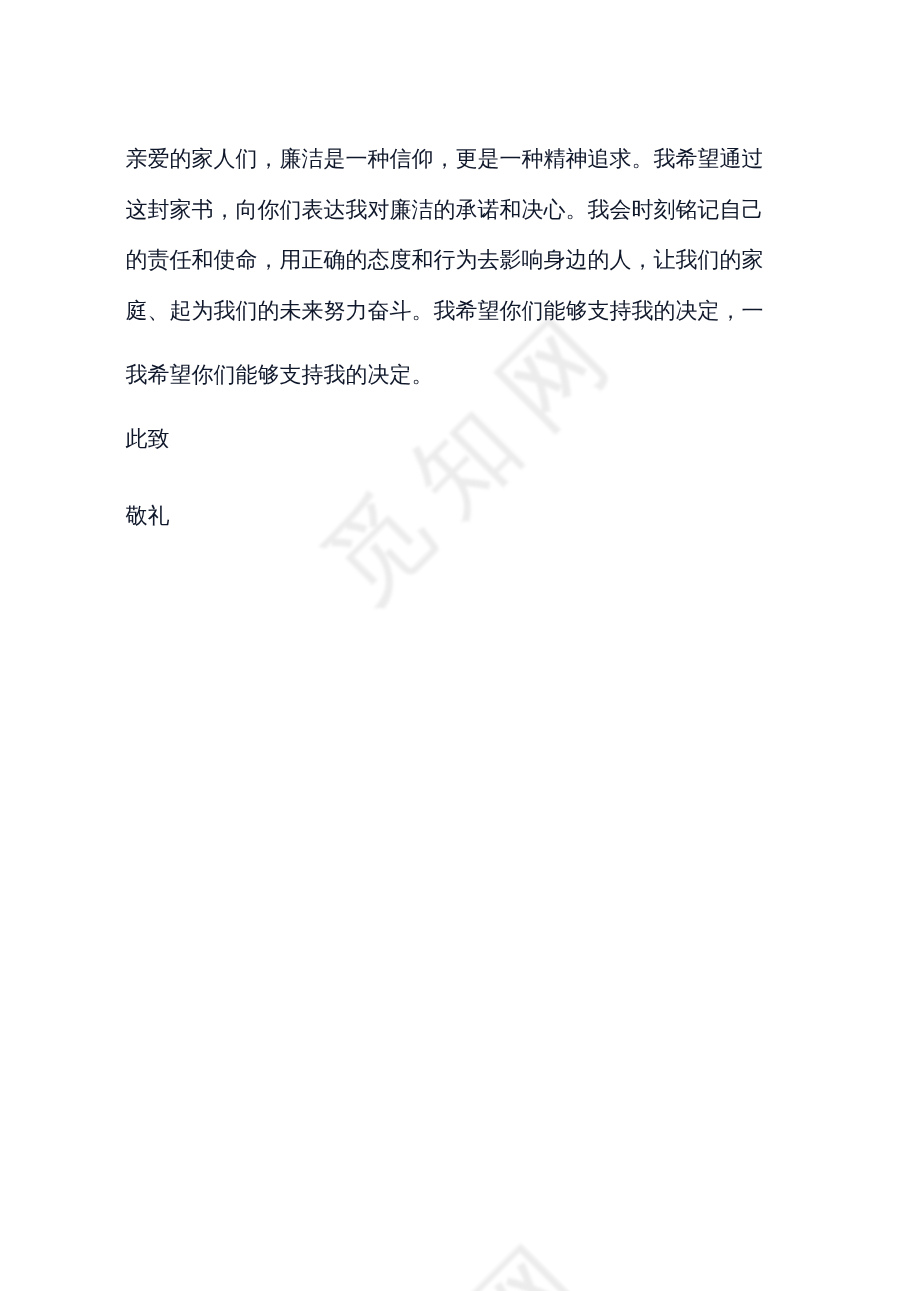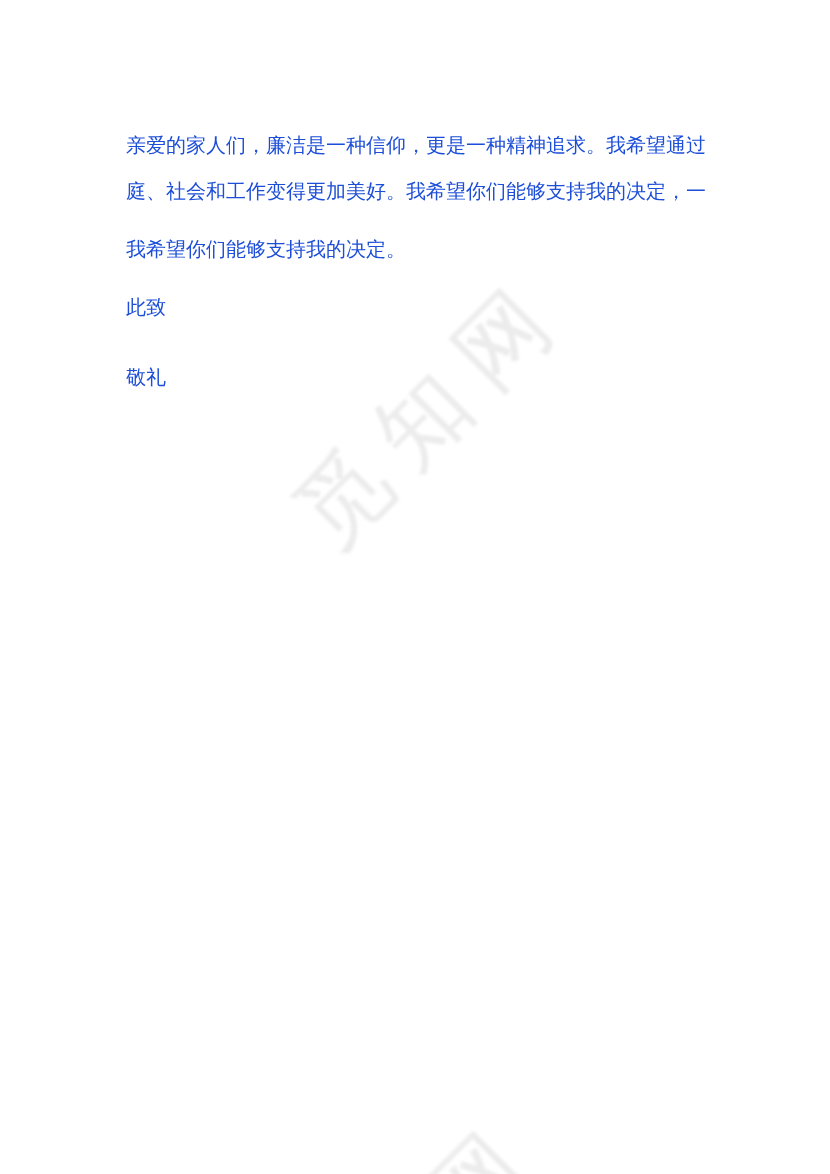--- a/index.html
+++ b/index.html
@@ -27,27 +27,27 @@
     user-select: none;
     pointer-events: none;
     z-index: 0;
   }
   .wm-center { left: 431px; top: 412px; }
   .wm-bottom { left: 405px; top: 1255px; }
 
   
   .letter {
     position: absolute;
-    left: 126px;
+    left: 114px;
     top: 122px;
     width: 580px;
     z-index: 1;
     font-size: 20px;
     line-height: 46px;
-    color: #1d4ed8;
+    color: #0f172a;
   }
   .para { margin: 0 0 12px 0; }
   .para-cizhi { margin-bottom: 24px; }
   .para-jingli { margin-bottom: 0; }
   .line { min-height: 46px; }
   .line.just {
     text-align: justify;
     text-align-last: justify;
     text-justify: inter-character;
   }
@@ -56,21 +56,23 @@
 <body>
 
 <div class="watermark wm-center">觅知网</div>
 
 <div class="watermark wm-bottom">觅知网</div>
 
 <div class="letter">
 
   <div class="para">
     <div class="line just">亲爱的家人们，廉洁是一种信仰，更是一种精神追求。我希望通过</div>
-    <div class="line just">庭、社会和工作变得更加美好。我希望你们能够支持我的决定，一</div>
+    <div class="line just">这封家书，向你们表达我对廉洁的承诺和决心。我会时刻铭记自己</div>
+    <div class="line just">的责任和使命，用正确的态度和行为去影响身边的人，让我们的家</div>
+    <div class="line just">庭、起为我们的未来努力奋斗。我希望你们能够支持我的决定，一</div>
   </div>
 
   <div class="para">
     <div class="line">我希望你们能够支持我的决定。</div>
   </div>
 
   <div class="para para-cizhi">
     <div class="line">此致</div>
   </div>
 

